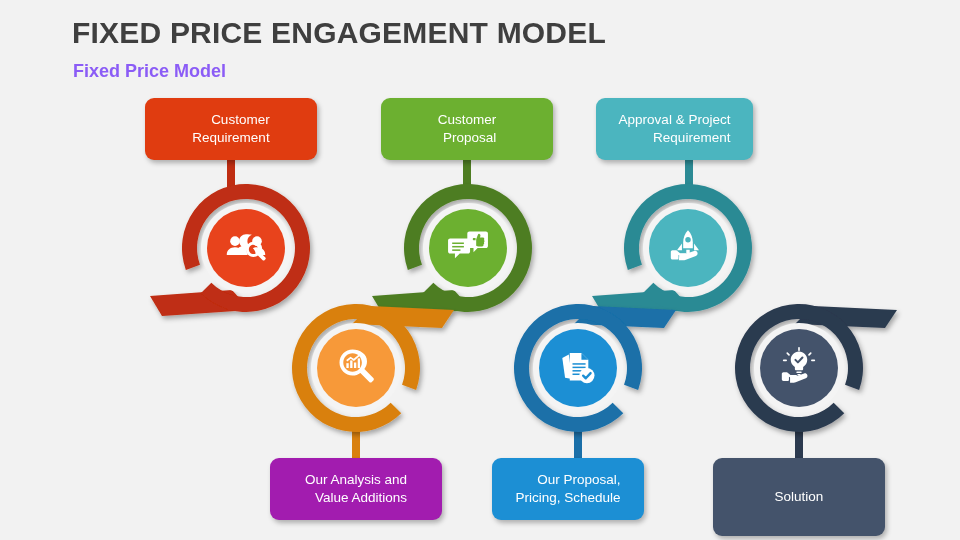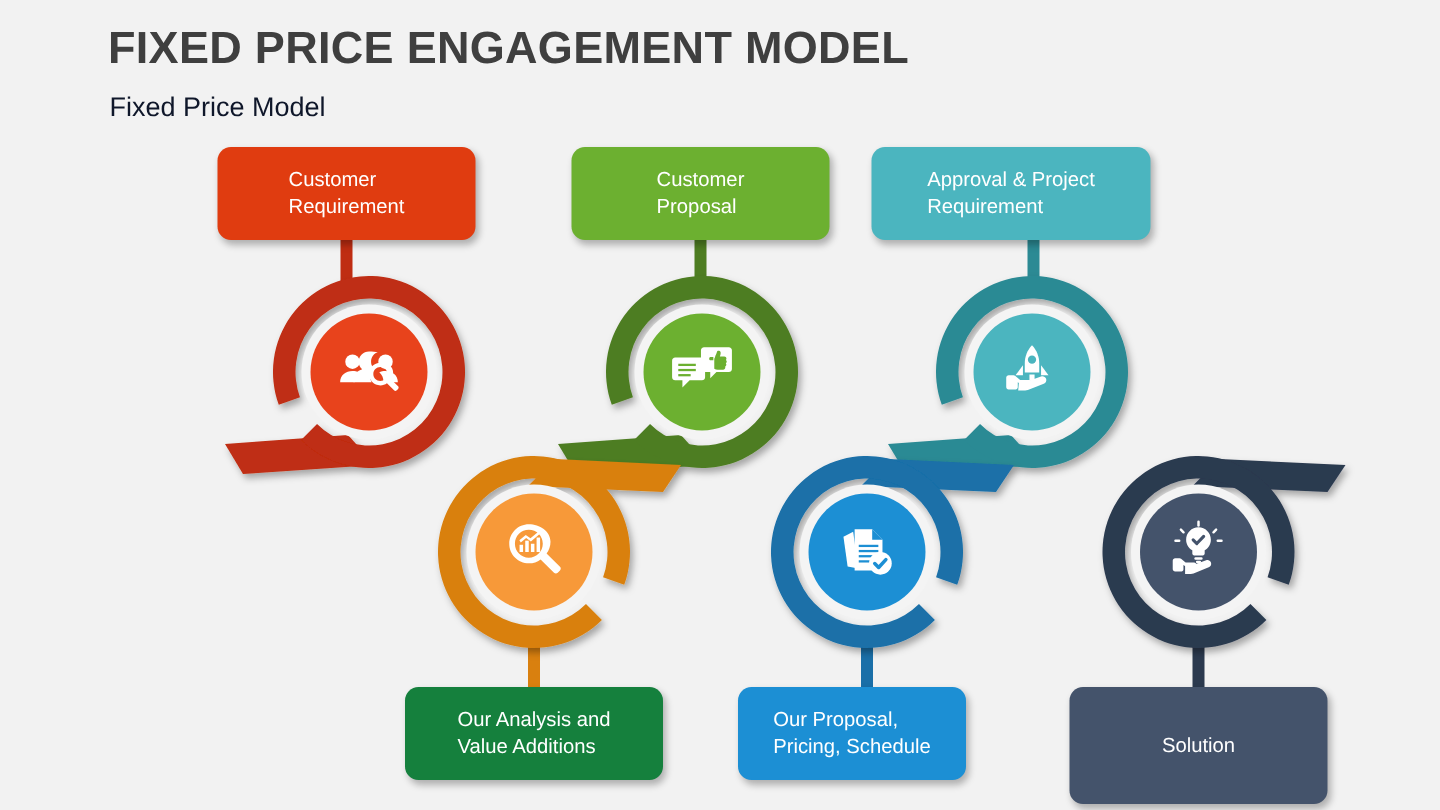--- a/index.html
+++ b/index.html
@@ -22,33 +22,33 @@
     font-size: 30px;
     font-weight: bold;
     color: #3f3f3f;
     letter-spacing: 0.2px;
     white-space: nowrap;
   }
   .subtitle {
     position: absolute;
     left: 37px; top: 61px;
     font-size: 18px;
-    font-weight: normal;
-    color: #0f172a;
+    font-weight: bold;
+    color: #8b5cf6;
     white-space: nowrap;
   }
   
   .label-box {
     position: absolute;
     border-radius: 9px;
     color: #ffffff;
     display: flex;
     align-items: center;
     justify-content: center;
-    text-align: left;
+    text-align: right;
     font-size: 13.5px;
     line-height: 1.35;
     font-weight: normal;
     box-shadow: 2px 3px 5px rgba(0,0,0,0.28);
     z-index: 6;
     padding: 0 6px;
     box-sizing: border-box;
   }
   .connector {
     position: absolute;
@@ -167,21 +167,21 @@
       <svg width="44" height="44" viewBox="0 0 64 64" fill="#ffffff">
         <path d="M32 6c4.5 4.6 7 11 7 17.6v8.8H25v-8.8C25 17 27.5 10.6 32 6z"></path>
         <circle cx="32" cy="20" r="4" fill="#4bb5bf"></circle>
         <path d="M23.2 25.5 16 35.2h7.2z"></path>
         <path d="M40.8 25.5 48 35.2h-7.2z"></path>
         <path d="M29.5 34.5h5v4.5l-2.5 3-2.5-3z"></path>
         <path d="M7 45.5c0-1.3 1.1-2.4 2.4-2.4h4.8c.5 0 1 .2 1.4.5l4.9 4.1h9.1c1.4 0 2.5 1.1 2.5 2.5s-1.1 2.5-2.5 2.5h-7.3l-4.1-2.7v4.9c0 1.1-.9 2-2 2H9.4C8.1 57 7 55.9 7 54.6z" transform="translate(0,-8)"></path>
         <path d="M19.5 40.5h9.6l11.7-4.2c2-.7 4.2.3 4.9 2.3.7 2-.3 4.2-2.3 4.9L28 49.4c-.9.3-1.8.5-2.7.5h-6.7z"></path>
       </svg>
     </div>
-    <div class="label-box" style="background: rgb(75, 181, 191); left: 545px; top: 98px; width: 186px; height: 62px;">
+    <div class="label-box" style="background: rgb(75, 181, 191); left: 560px; top: 98px; width: 157px; height: 62px;">
       <div>
         <div>Approval &amp; Project</div>
         <div>Requirement</div>
       </div>
     </div>
     <div class="connector" style="background: rgb(217, 128, 15); left: 316px; top: 422px; height: 38px;"></div>
     <div class="ringwrap" style="left: 196px; top: 294px; z-index: 5;">
       <svg width="248" height="248" viewBox="0 0 248 248">
         <defs>
           <filter id="sh-our-analysis-and-value-additions" x="-30%" y="-30%" width="180%" height="180%">
@@ -199,21 +199,21 @@
     <div class="iconlayer" style="left: 294px; top: 342px; width: 52px; height: 52px; z-index: 6;">
       <svg width="44" height="44" viewBox="0 0 64 64" fill="#ffffff">
         <path d="M27 5c-10.5 0-19 8.5-19 19s8.5 19 19 19c4.3 0 8.2-1.4 11.4-3.8l13 13c1 1 2.6 1 3.6 0l2.2-2.2c1-1 1-2.6 0-3.6l-13-13C46.6 30.2 48 26.3 48 22 48 11.5 37.5 5 27 5zm0 5.5c7.5 0 13.5 6 13.5 13.5S34.5 37.5 27 37.5 13.5 31.5 13.5 24 19.5 10.5 27 10.5z"></path>
         <rect x="18" y="25" width="3.4" height="7"></rect>
         <rect x="23.5" y="21" width="3.4" height="11"></rect>
         <rect x="29" y="24" width="3.4" height="8"></rect>
         <rect x="34.5" y="18" width="3.4" height="14"></rect>
         <path d="M17.8 20.5 24 15.5l4.6 3.2 7.6-6.4 1.6 2-8.8 7.4-4.6-3.2-5.2 4.2z"></path>
       </svg>
     </div>
-    <div class="label-box" style="background: #15803d; left: 234px; top: 458px; width: 172px; height: 62px;">
+    <div class="label-box" style="background: #a21caf; left: 234px; top: 458px; width: 172px; height: 62px;">
       <div>
         <div>Our Analysis and</div>
         <div>Value Additions</div>
       </div>
     </div>
     <div class="connector" style="background: rgb(26, 111, 168); left: 538px; top: 422px; height: 38px;"></div>
     <div class="ringwrap" style="left: 418px; top: 294px; z-index: 5;">
       <svg width="248" height="248" viewBox="0 0 248 248">
         <defs>
           <filter id="sh-our-proposal-pricing-schedule" x="-30%" y="-30%" width="180%" height="180%">

